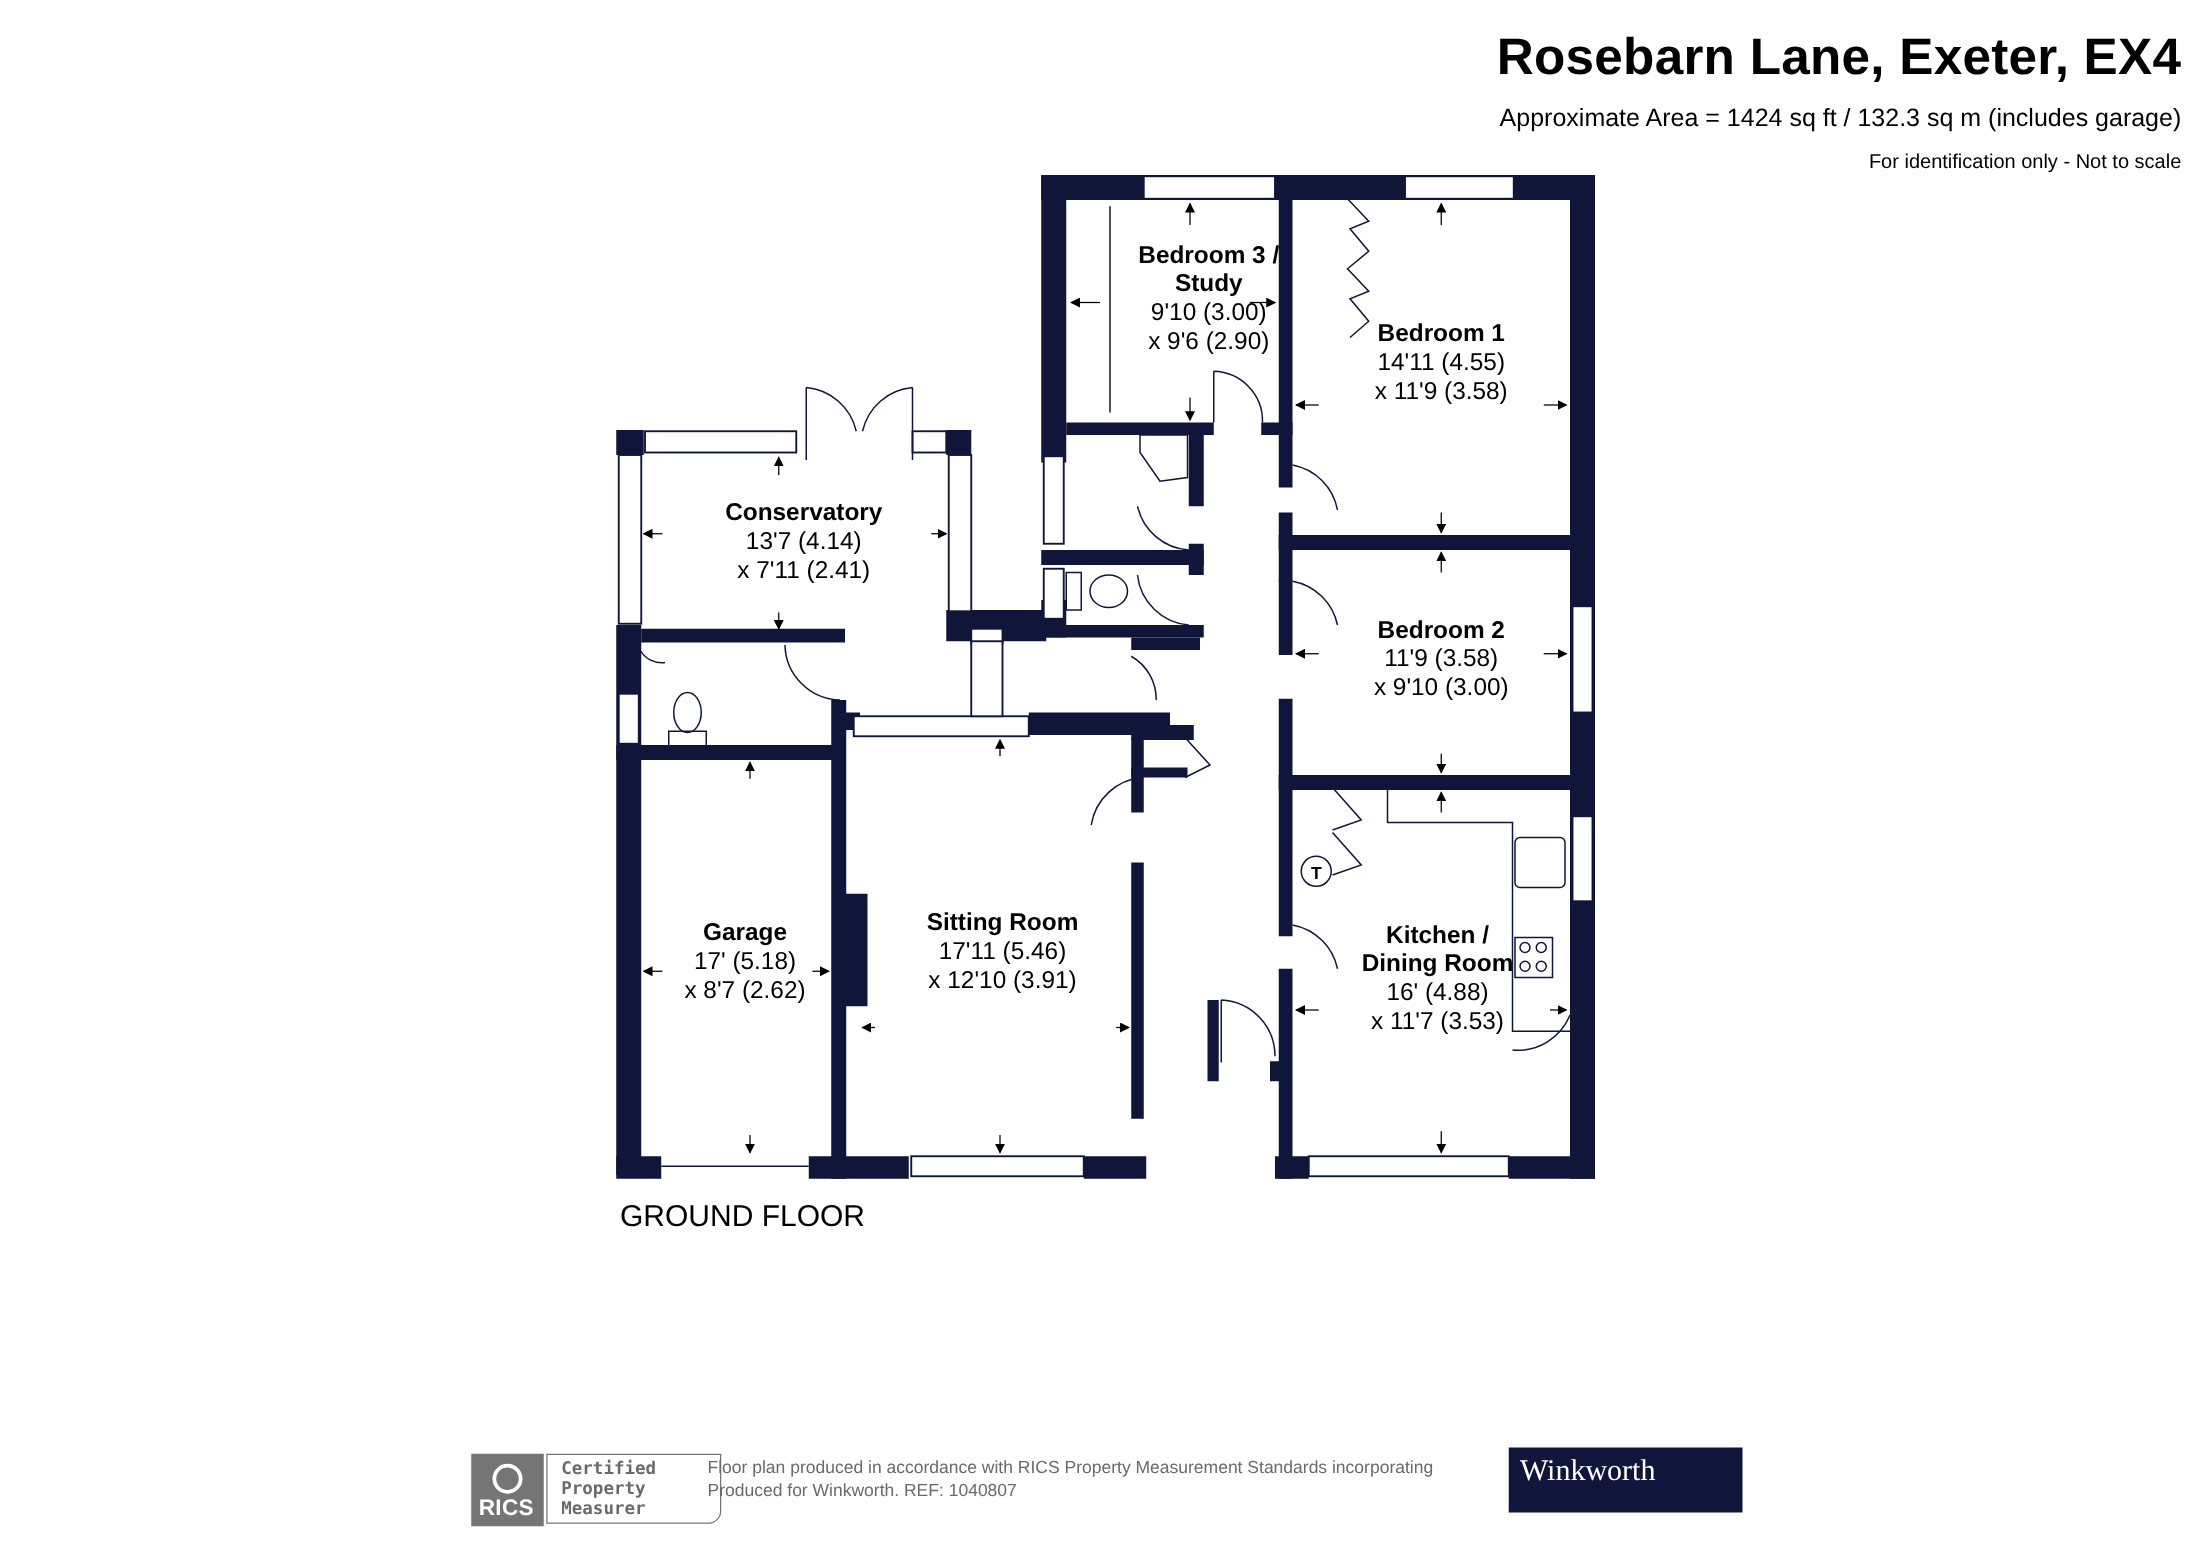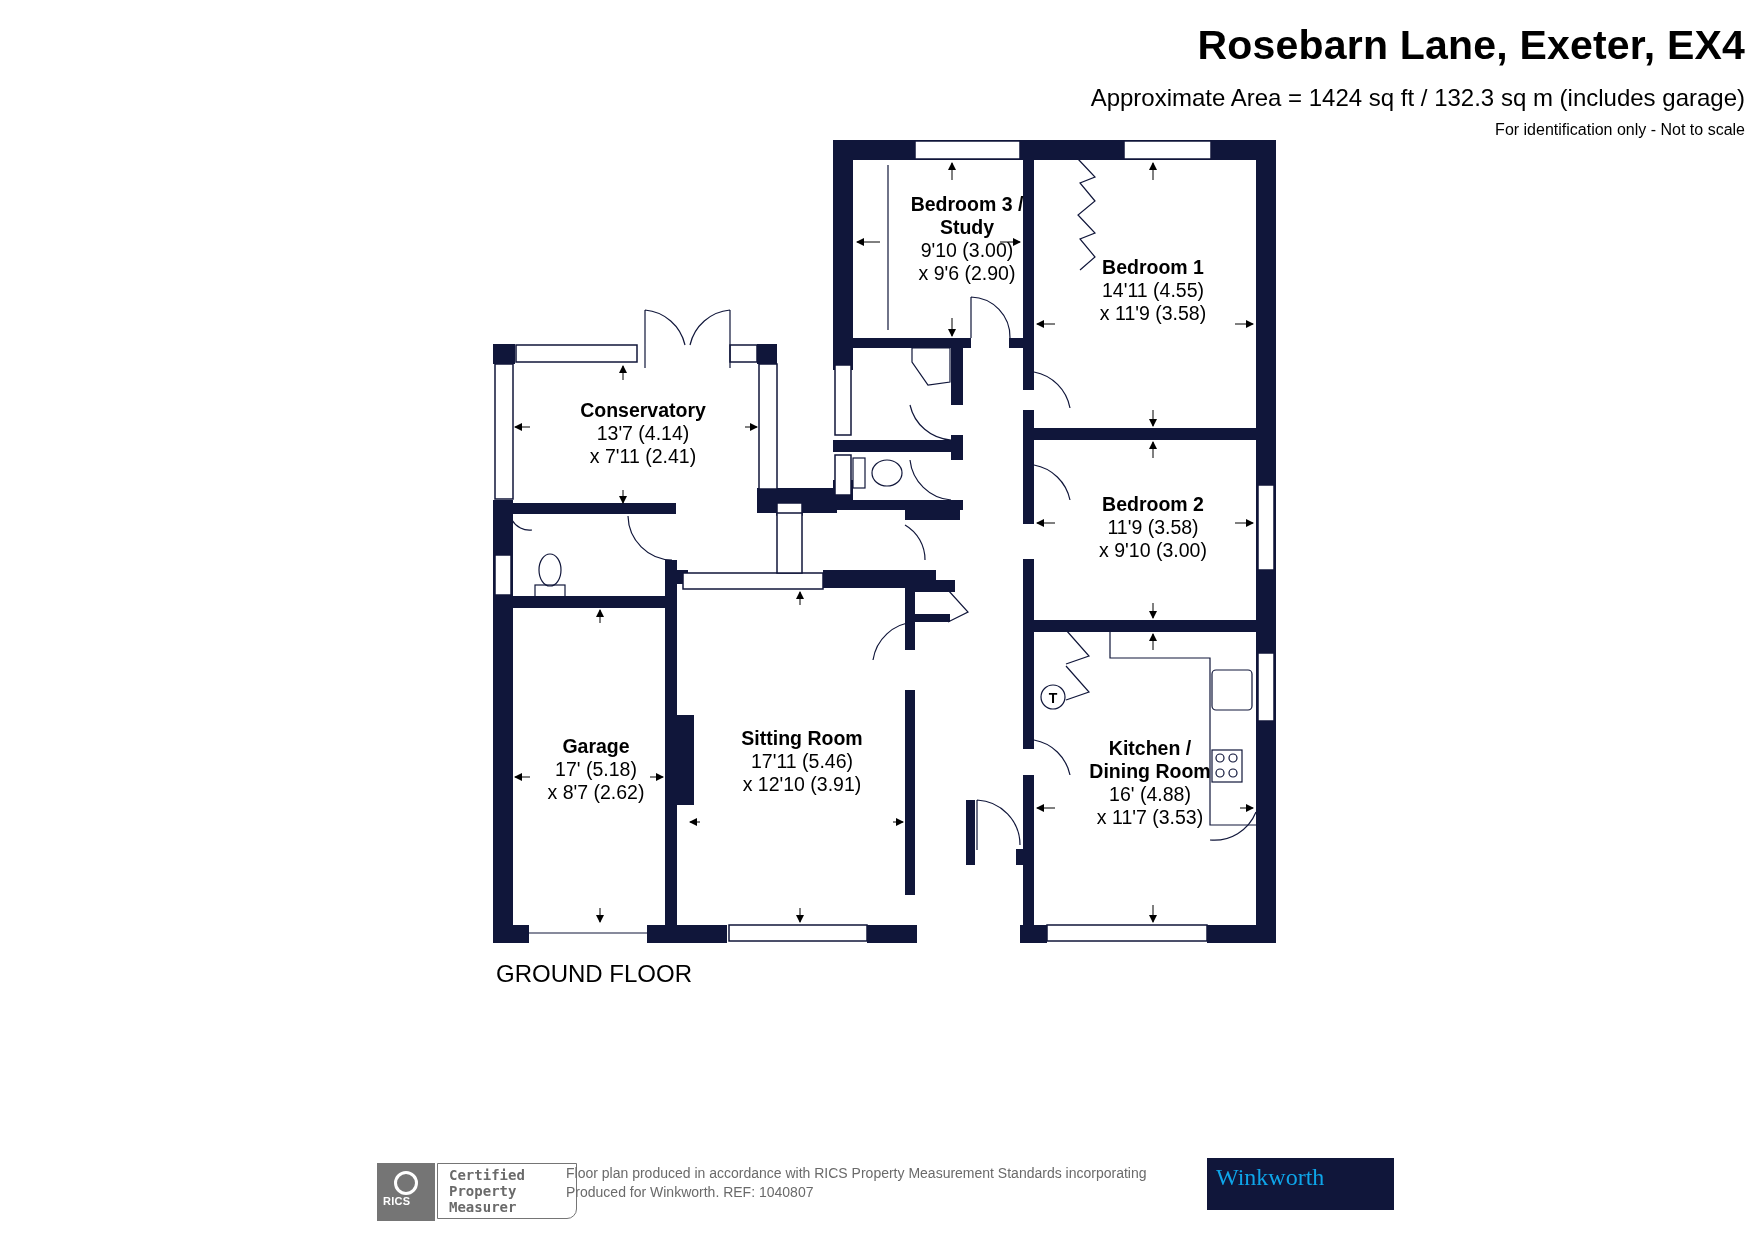--- a/index.html
+++ b/index.html
@@ -1,37 +1,37 @@
 <!DOCTYPE html>
 <html><head>
 <meta charset="utf-8">
 <style>
   html, body { margin:0; padding:0; background:#ffffff; }
   body { width:1755px; height:1241px; position:relative; overflow:hidden;
          font-family:"Liberation Sans", sans-serif; color:#000; }
   .title { position:absolute; right:10px; top:22px; font-size:41px; font-weight:bold;
            letter-spacing:0.2px; white-space:nowrap; }
-  .subtitle { position:absolute; right:10px; top:84px; font-size:24px; white-space:nowrap; }
+  .subtitle { position:absolute; right:10px; top:84px; font-size:20px; white-space:nowrap; }
   .note { position:absolute; right:10px; top:121px; font-size:16px; white-space:nowrap; }
   .floor-label { position:absolute; left:496px; top:960px; font-size:24px; font-weight:normal; }
   svg.plan { position:absolute; left:0; top:0; }
   .room-label { position:absolute; text-align:center; font-size:19.5px; line-height:23px; white-space:nowrap;
                 transform:translateX(-50%); }
   .room-label .rn { font-weight:bold; }
   .rics { position:absolute; left:377px; top:1163px; width:58px; height:58px; background:#757575;
           color:#fff; font-weight:bold; font-size:15px; }
   .rics .lion { position:absolute; left:17px; top:8px; width:24px; height:24px; border-radius:50%;
                 border:3px solid #fff; box-sizing:border-box; }
-  .rics .txt { position:absolute; left:6px; bottom:14px; font-size:11px; letter-spacing:0.3px; }
+  .rics .txt { position:absolute; left:6px; bottom:4px; font-size:18px; letter-spacing:0.3px; }
   .cert { position:absolute; left:437px; top:1163px; width:140px; height:56px; border:1.5px solid #757575;
           border-radius:0 0 10px 0; box-sizing:border-box; color:#6a6a6a; font-weight:bold;
           font-family:"DejaVu Sans Mono", monospace; font-size:14px; line-height:16px; padding:3px 0 0 11px; }
   .disclaimer { position:absolute; left:566px; top:1164px; font-size:14px; line-height:18.5px; color:#6a6a6a; white-space:nowrap; }
   .brand { position:absolute; left:1207px; top:1158px; width:187px; height:52px; background:#10163a;
-           color:#0ea5e9; font-family:"Liberation Serif", serif; font-size:24px; }
+           color:#ffffff; font-family:"Liberation Serif", serif; font-size:24px; }
   .brand span { position:absolute; left:9px; top:6px; }
 </style>
 </head>
 <body>
 
 <div class="title">Rosebarn Lane, Exeter, EX4</div>
 <div class="subtitle">Approximate Area = 1424 sq ft / 132.3 sq m (includes garage)</div>
 <div class="note">For identification only - Not to scale</div>
 
 <svg class="plan" width="1755" height="1241" viewBox="0 0 1755 1241">

